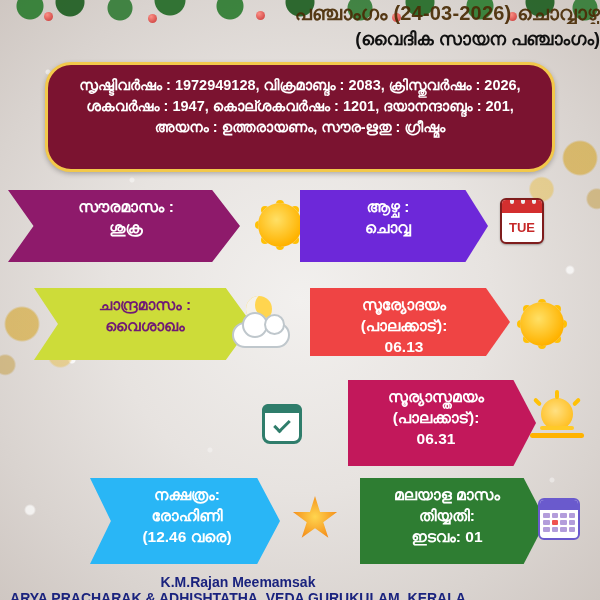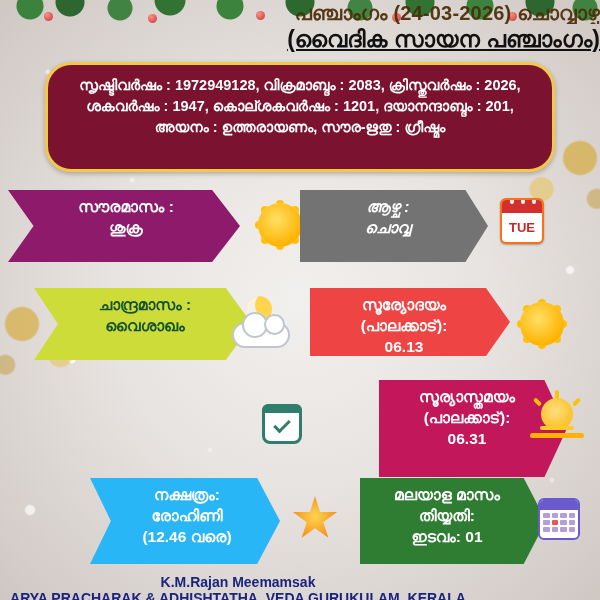--- a/index.html
+++ b/index.html
@@ -67,21 +67,21 @@
   .title-strip {
     position:absolute; top:0; left:0; width:600px; text-align:right;
     color:#3b2a05; font-weight:bold;
   }
   .title-line1 {
     font-size:20px; letter-spacing:.2px; line-height:22px;
     color:#4a2c06; opacity:.92; padding-top:2px;
     white-space:nowrap; overflow:hidden;
   }
   .title-line2 {
-    font-size:23px; line-height:30px; color:#111; font-weight:bold;text-decoration:underline;
+    font-size:18px; line-height:30px; color:#111; font-weight:bold;
   }
 
   
   .info-box {
     position:absolute; left:45px; top:62px; width:510px; min-height:110px;
     background:#7b1330;
     border:3px solid #f2c84b;
     border-radius:26px;
     box-shadow:0 2px 5px rgba(0,0,0,.25);
     padding:10px 18px 12px 18px;
@@ -148,21 +148,21 @@
   }
   .moon-cloud .cloud:before { width:22px; height:22px; left:8px; top:-12px; }
   .moon-cloud .cloud:after { width:17px; height:17px; left:30px; top:-10px; }
   .star {
     width:46px; height:46px; background:#f5a623;
     clip-path:polygon(50% 0%, 61% 35%, 98% 35%, 68% 57%, 79% 91%, 50% 70%, 21% 91%, 32% 57%, 2% 35%, 39% 35%);
     background:radial-gradient(circle at 50% 45%, #ffd54f, #ef6c00);
   }
   .cal-tue {
     width:44px; height:46px; border-radius:6px; background:#fff;
-    border:2px solid #f97316; overflow:hidden;
+    border:2px solid #7f1d1d; overflow:hidden;
     box-shadow:0 1px 2px rgba(0,0,0,.3);
   }
   .cal-tue .hdr { height:13px; background:#d32f2f; position:relative; }
   .cal-tue .hdr i {
     position:absolute; top:-4px; width:4px; height:8px; background:#eee; border-radius:2px;
   }
   .cal-tue .lbl {
     font-size:13px; font-weight:bold; color:#c62828; text-align:center; line-height:30px;
   }
   .check-cal {
@@ -219,36 +219,36 @@
 
   <div class="info-box">സൃഷ്ടിവർഷം : 1972949128, വിക്രമാബ്ദം : 2083, ക്രിസ്തുവർഷം : 2026, ശകവർഷം : 1947, കൊല്ശകവർഷം : 1201, ദയാനന്ദാബ്ദം : 201, അയനം : ഉത്തരായണം, സൗര-ഋതു : ഗ്രീഷ്മം</div>
 
   <div class="ribbon left-point" style="left:8px; top:190px; width:232px; height:72px; background:#8e1a6b; white-space:pre-line;">
     <span class="txt">സൗരമാസം :
 ശുക്ര</span>
   </div>
   <div class="icon-wrap" style="left:258px; top:203px;">
     <div class="sun"></div>
   </div>
-  <div class="ribbon flat-left" style="left:300px; top:190px; width:188px; height:72px; background:#737373; white-space:pre-line;font-style:italic;">
+  <div class="ribbon flat-left" style="left:300px; top:190px; width:188px; height:72px; background:#6d28d9; white-space:pre-line;">
     <span class="txt">ആഴ്ച :
 ചൊവ്വ</span>
   </div>
   <div class="icon-wrap" style="left:500px; top:198px;">
     <div class="cal-tue">
       <div class="hdr">
           <i style="left:8px"></i>
           <i style="left:19px"></i>
           <i style="left:30px"></i>
         </div>
       <div class="lbl">TUE</div>
     </div>
   </div>
 
-  <div class="ribbon left-point" style="left:34px; top:288px; width:218px; height:72px; background:#cddc39; color:#14532d; white-space:pre-line;">
+  <div class="ribbon left-point" style="left:34px; top:288px; width:218px; height:72px; background:#cddc39; color:#701a75; white-space:pre-line;">
     <span class="txt">ചാന്ദ്രമാസം :
 വൈശാഖം</span>
   </div>
   <div class="icon-wrap" style="left:232px; top:296px;">
     <div class="moon-cloud">
         <div class="moon"></div>
         <div class="cloud"></div>
       </div>
   </div>
   <div class="ribbon flat-left" style="left:310px; top:288px; width:200px; height:68px; background:#ef4444; white-space:pre-line;">
@@ -258,21 +258,21 @@
   </div>
   <div class="icon-wrap" style="left:520px; top:302px;">
     <div class="sun"></div>
   </div>
 
   <div class="icon-wrap" style="left:262px; top:404px;">
     <div class="check-cal">
         <div class="tick"></div>
       </div>
   </div>
-  <div class="ribbon flat-left" style="left:348px; top:380px; width:188px; height:97px; background:#c2185b; white-space:pre-line;margin-left:31px;">
+  <div class="ribbon flat-left" style="left:348px; top:380px; width:188px; height:86px; background:#c2185b; white-space:pre-line;">
     <span class="txt">സൂര്യാസ്തമയം
 (പാലക്കാട്):
 06.31</span>
   </div>
   <div class="icon-wrap" style="left:528px; top:396px;">
     <div class="sunset-icon">
       <div class="disc"></div>
       <div class="ray" style="left:27px; top:-6px; width:4px; height:9px;"></div>
       <div class="ray" style="left:5px; top:4px; width:9px; height:4px; transform:rotate(45deg);"></div>
       <div class="ray" style="left:44px; top:4px; width:9px; height:4px; transform:rotate(-45deg);"></div>

